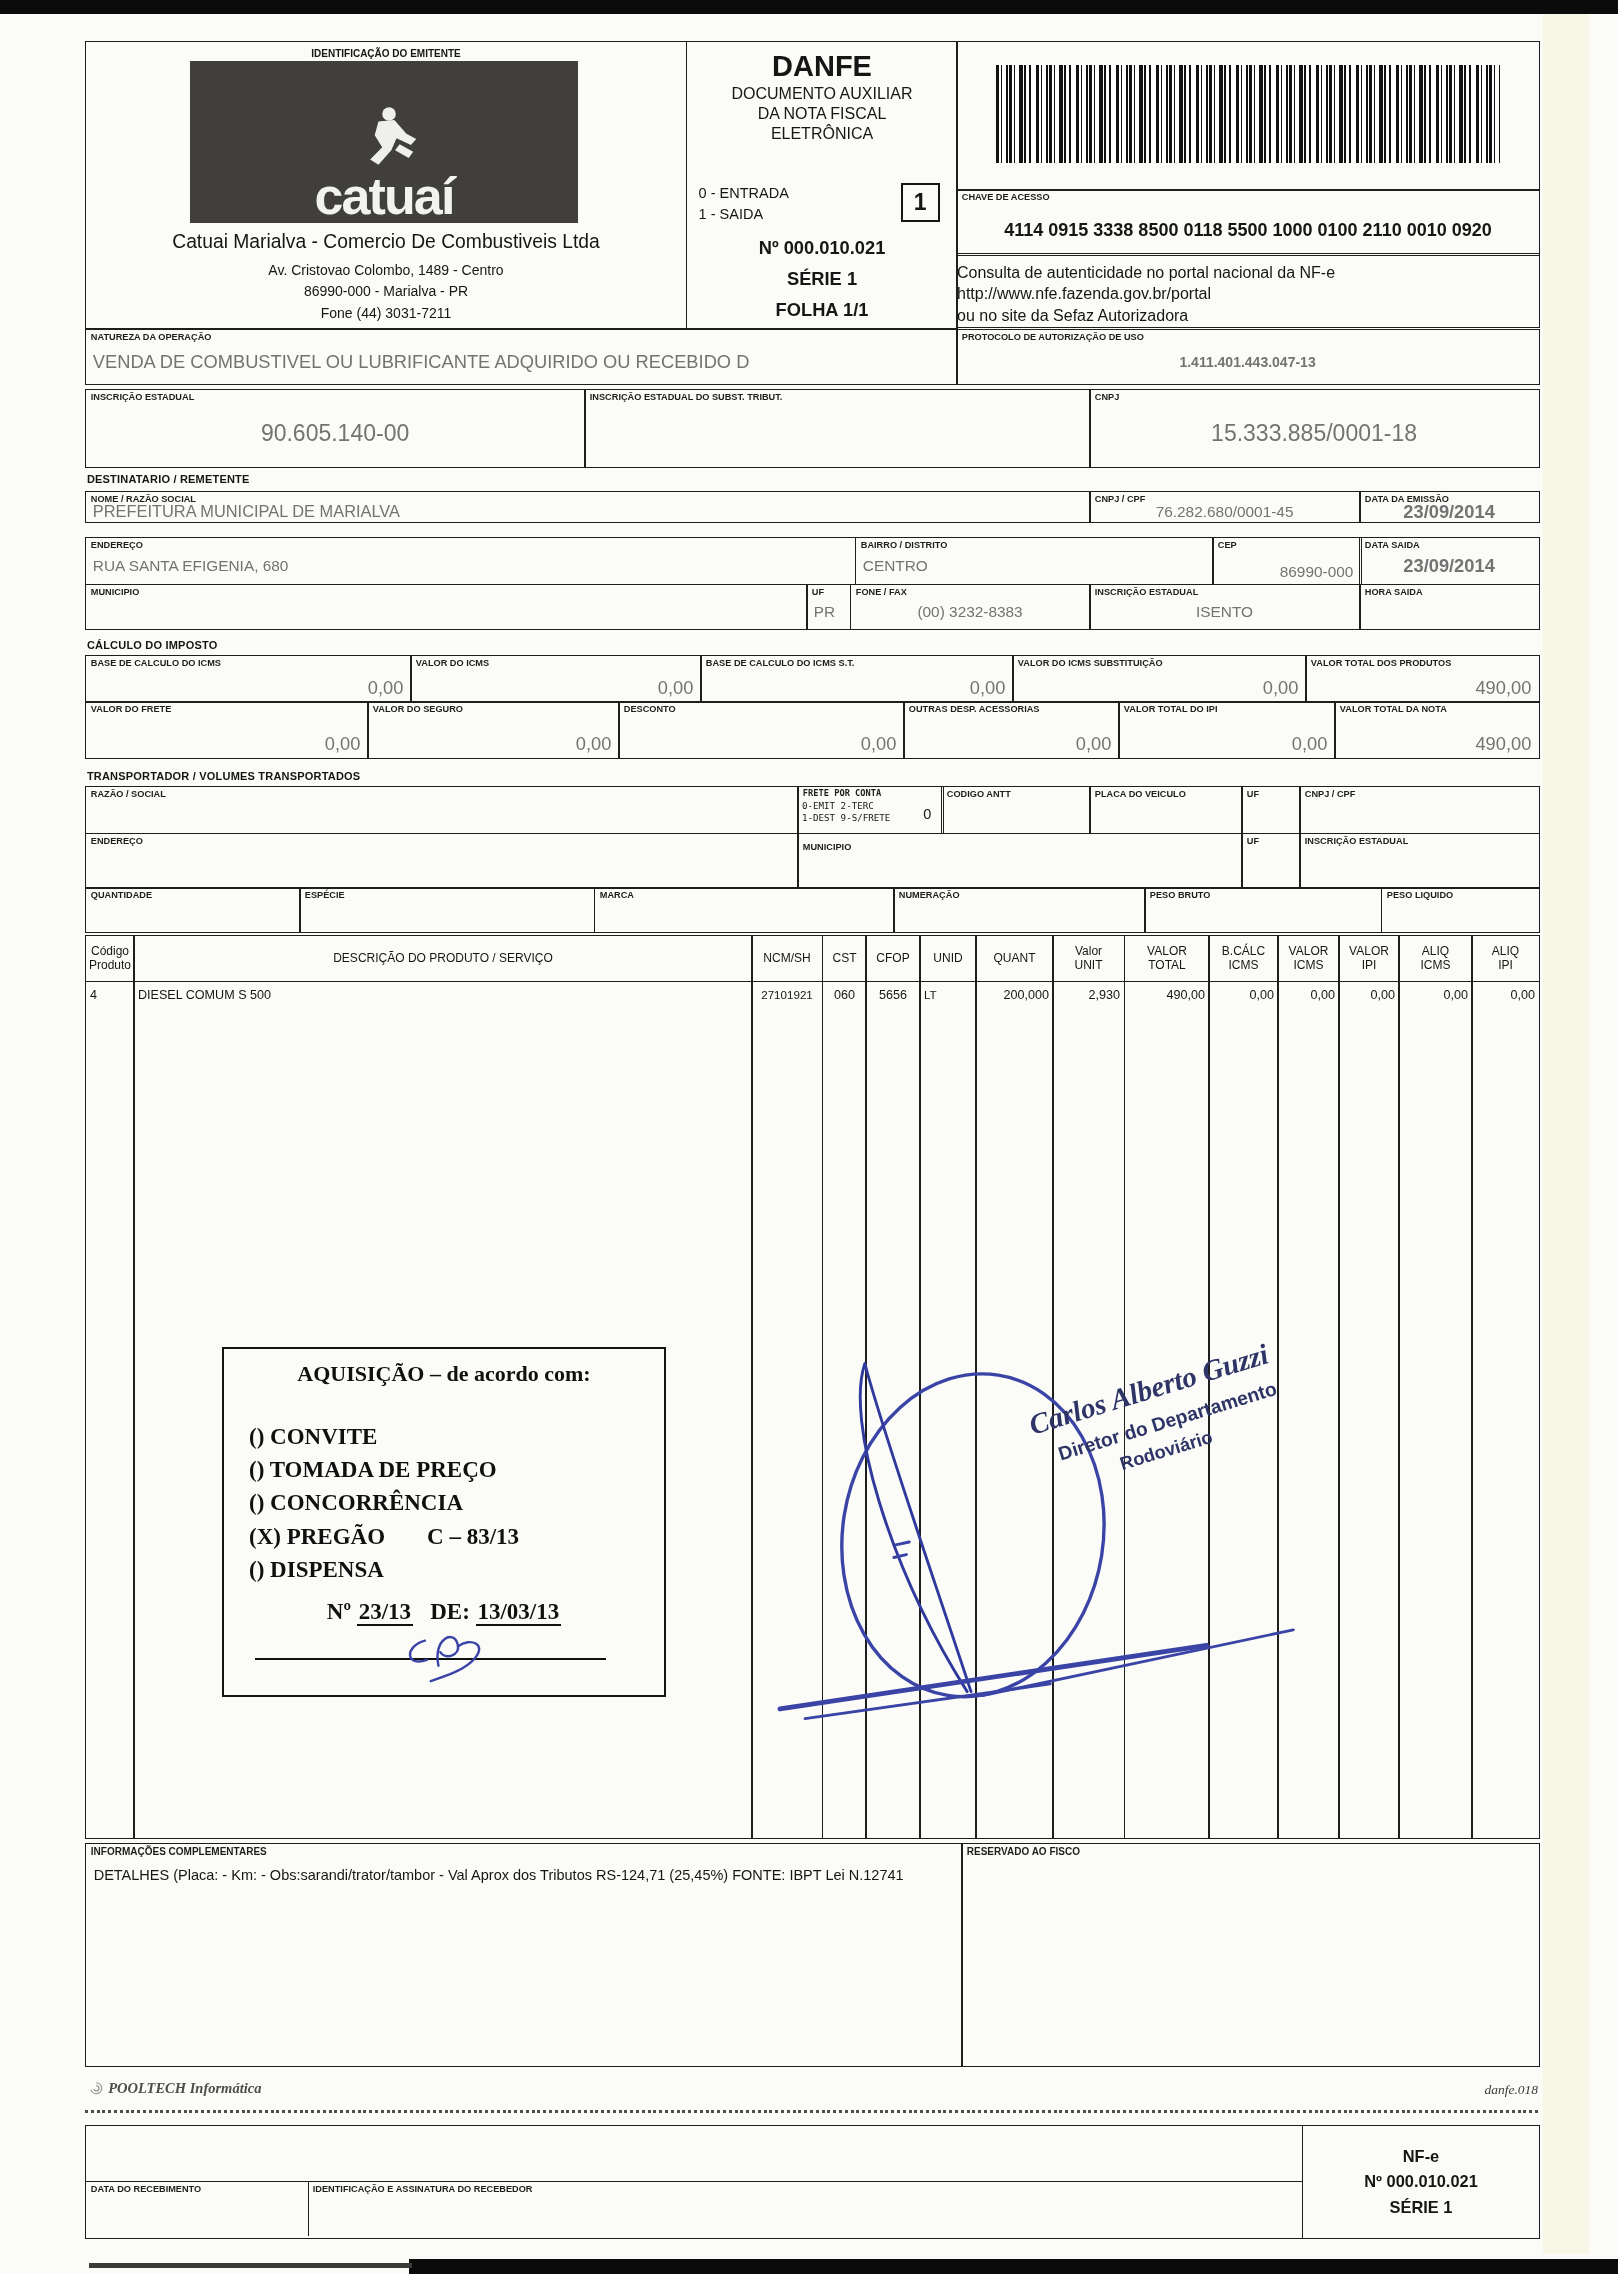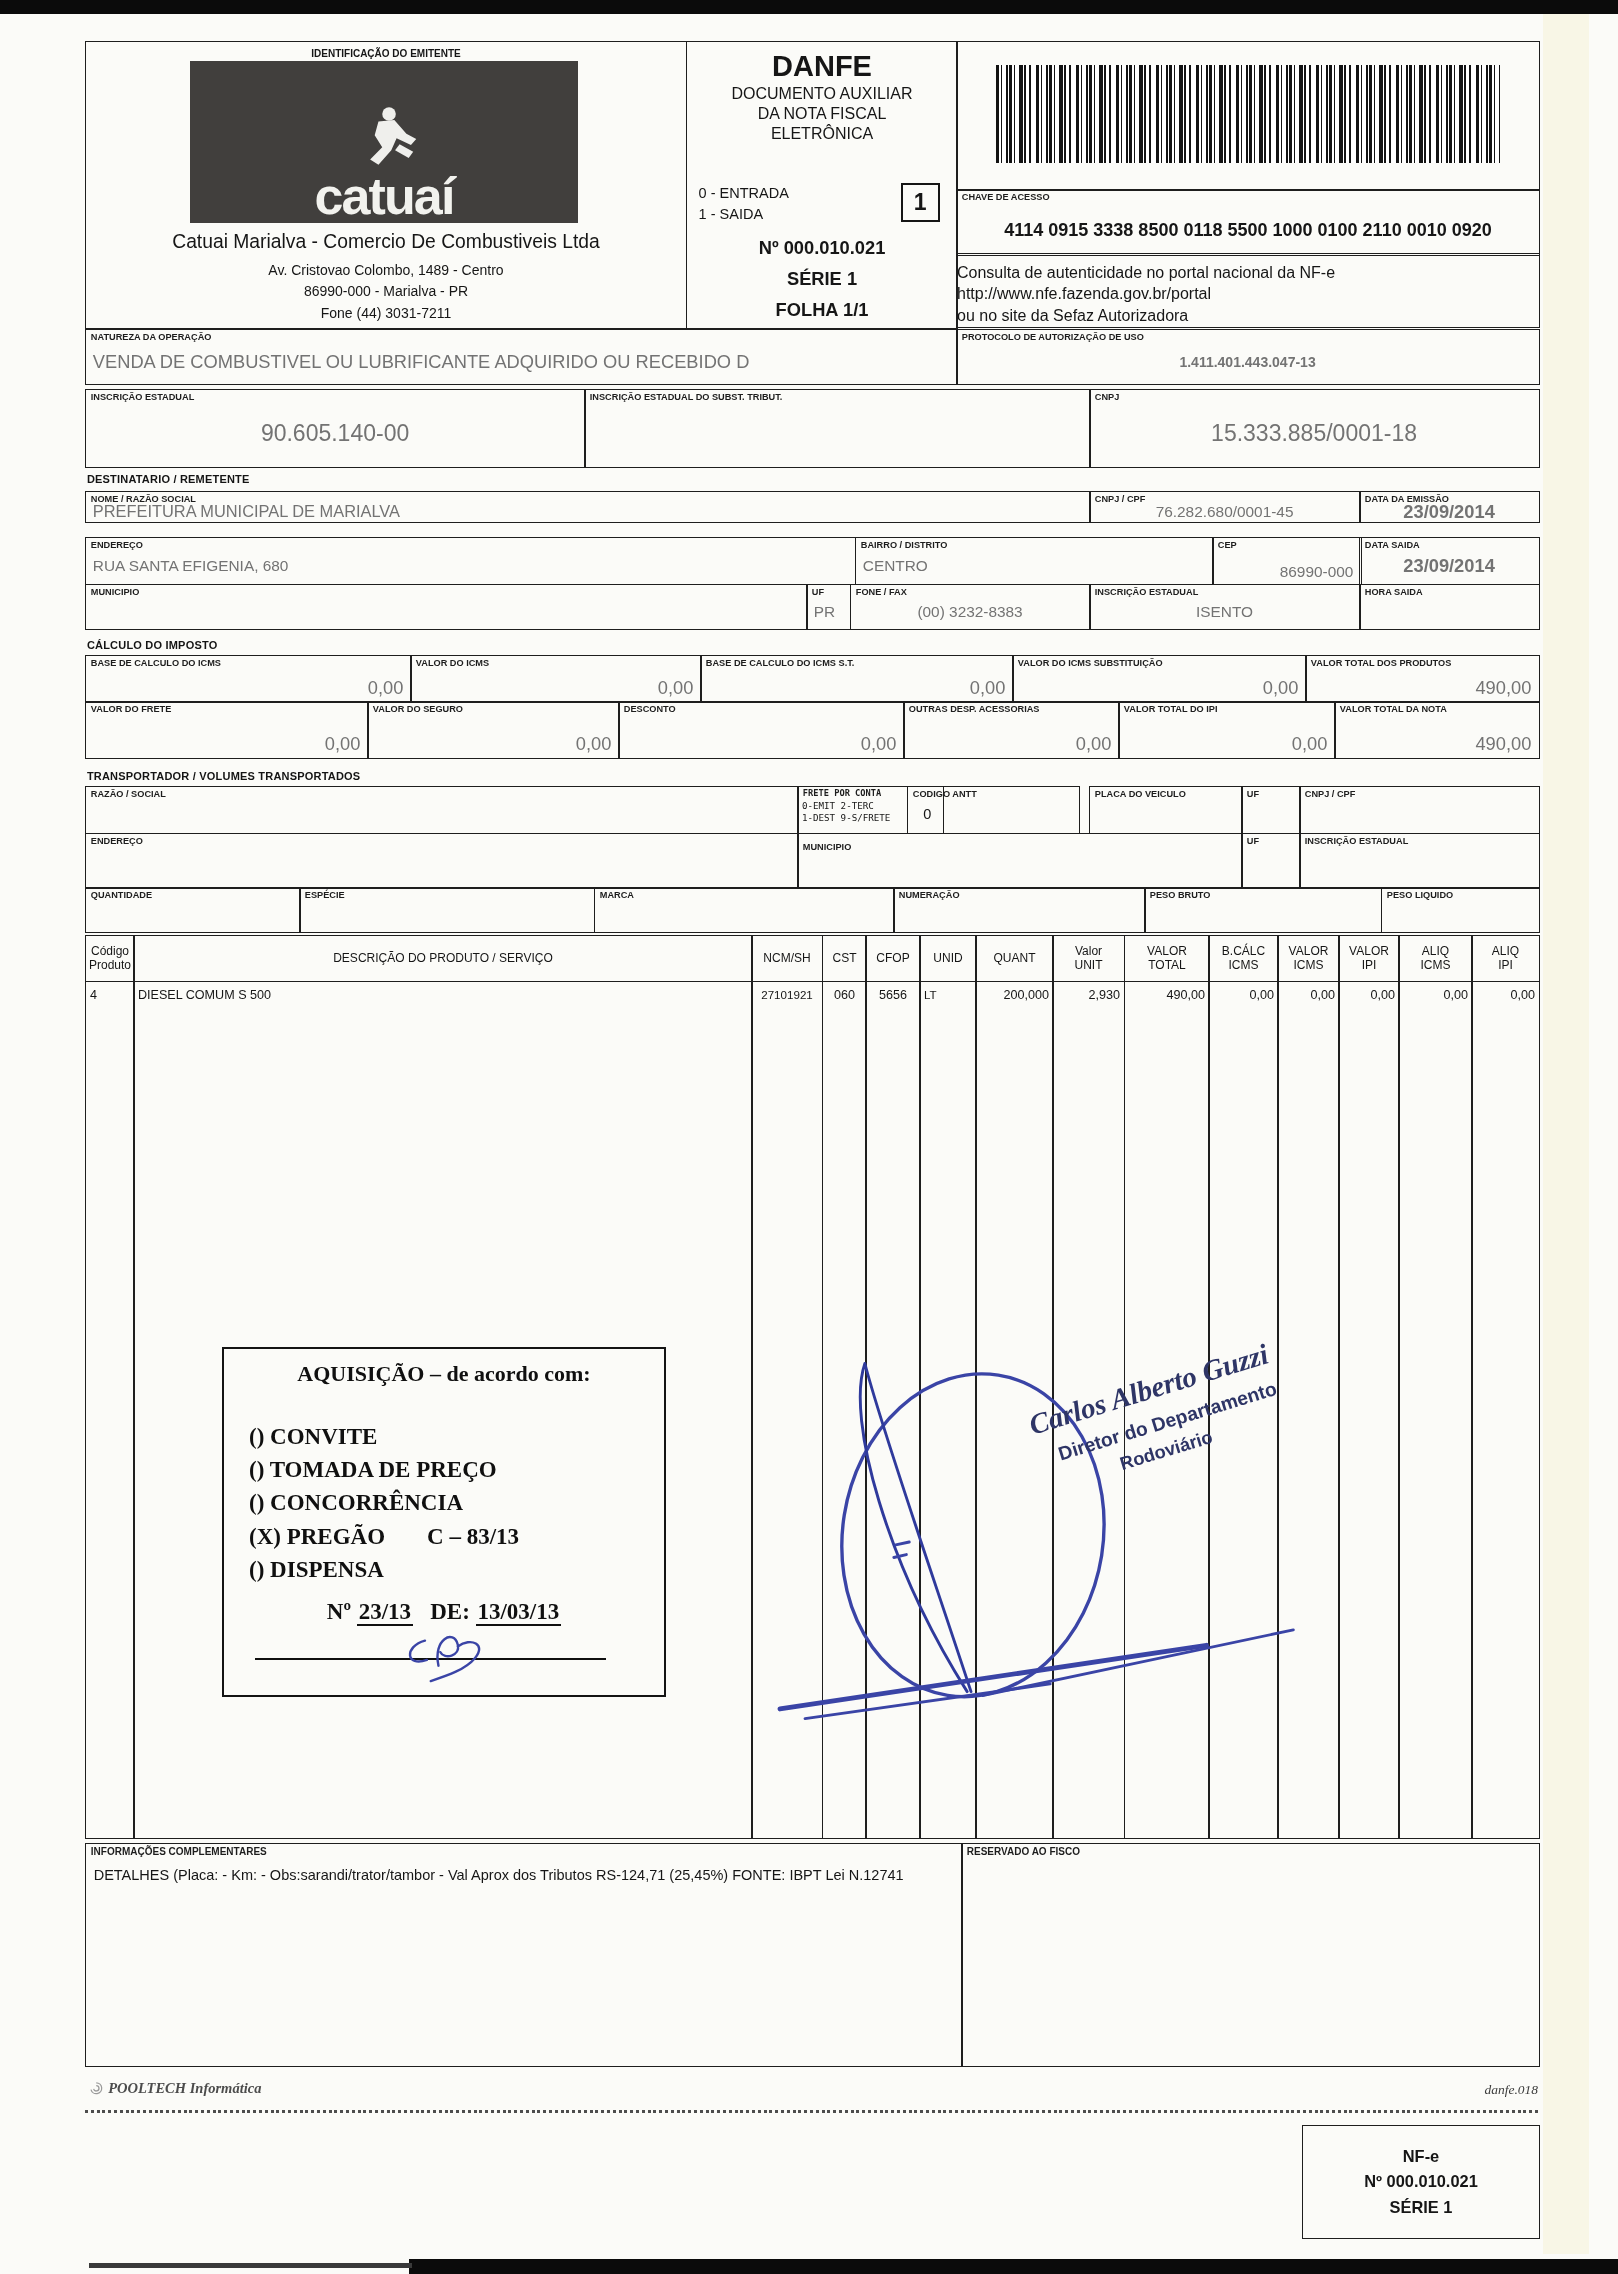--- a/index.html
+++ b/index.html
@@ -273,21 +273,21 @@
       <div class="val a-l f16"></div>
     </div>
     <div class="cell" style="left:712px;width:147px">
       <div class="lb" style="font-family:'DejaVu Sans Mono',monospace;font-size:8.7px">FRETE POR CONTA</div>
       <div class="frete-lines">
         <div>0-EMIT 2-TERC</div>
         <div>1-DEST 9-S/FRETE</div>
       </div>
       <div class="frete-val">0</div>
     </div>
-    <div class="cell" style="left:822px;width:173px">
+    <div class="cell" style="left:856px;width:150px">
       <div class="lb">CODIGO ANTT</div>
       <div class="val a-l f16"></div>
     </div>
     <div class="cell" style="left:1004px;width:154px">
       <div class="lb">PLACA DO VEICULO</div>
       <div class="val a-l f16"></div>
     </div>
     <div class="cell" style="left:1156px;width:60px">
       <div class="lb">UF</div>
       <div class="val a-l f16"></div>
@@ -459,20 +459,31 @@
       <svg width="14.5" height="14.5" viewBox="0 0 16 16">
         <path d="M8 2 a6 6 0 1 1 -5.8 7.5 M8 5 a3 3 0 1 1 -2.9 3.7" stroke="#9a9a9a" stroke-width="1.4" fill="none"></path>
       </svg>
       <span>POOLTECH Informática</span>
     </div>
     <div class="footer-right">danfe.018</div>
   </div>
   <div class="perforation" style="top:2069px"></div>
 
   <div class="row" style="top:2084px;height:114px">
+    <div class="cell" style="left:0;width:1218px">
+      <div class="can-top"></div>
+      <div class="can-bot">
+        <div class="can-cell-date">
+          <div class="lb">DATA DO RECEBIMENTO</div>
+        </div>
+        <div class="can-cell-ident">
+          <div class="lb">IDENTIFICAÇÃO E ASSINATURA DO RECEBEDOR</div>
+        </div>
+      </div>
+    </div>
     <div class="cell" style="left:1217px;width:238px">
       <div class="can-nfe">
         <div>NF-e</div>
         <div>Nº 000.010.021</div>
         <div>SÉRIE 1</div>
       </div>
     </div>
   </div>
 
 </div>

